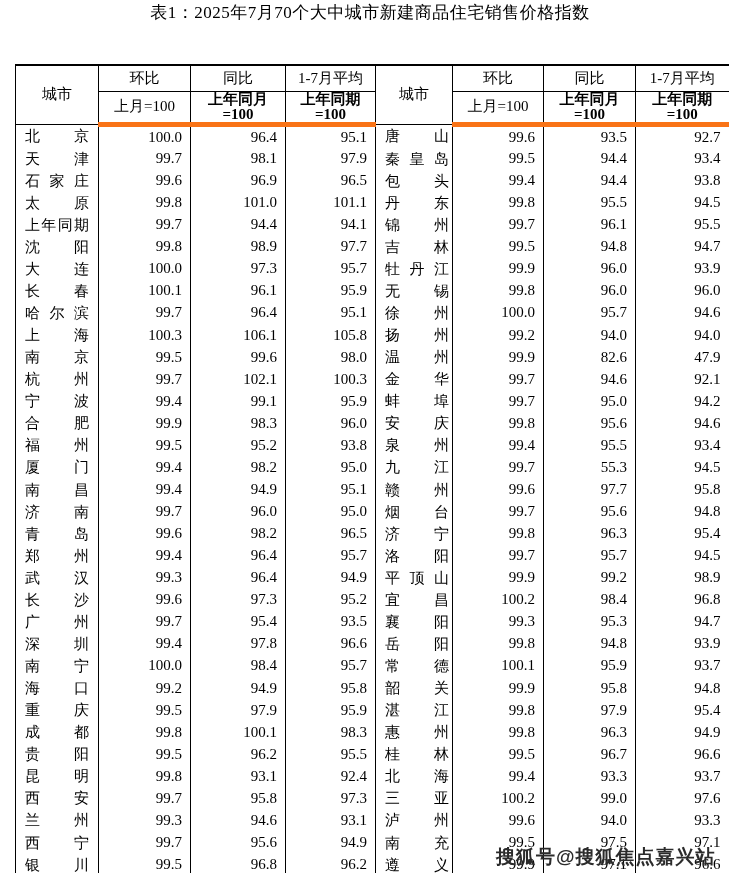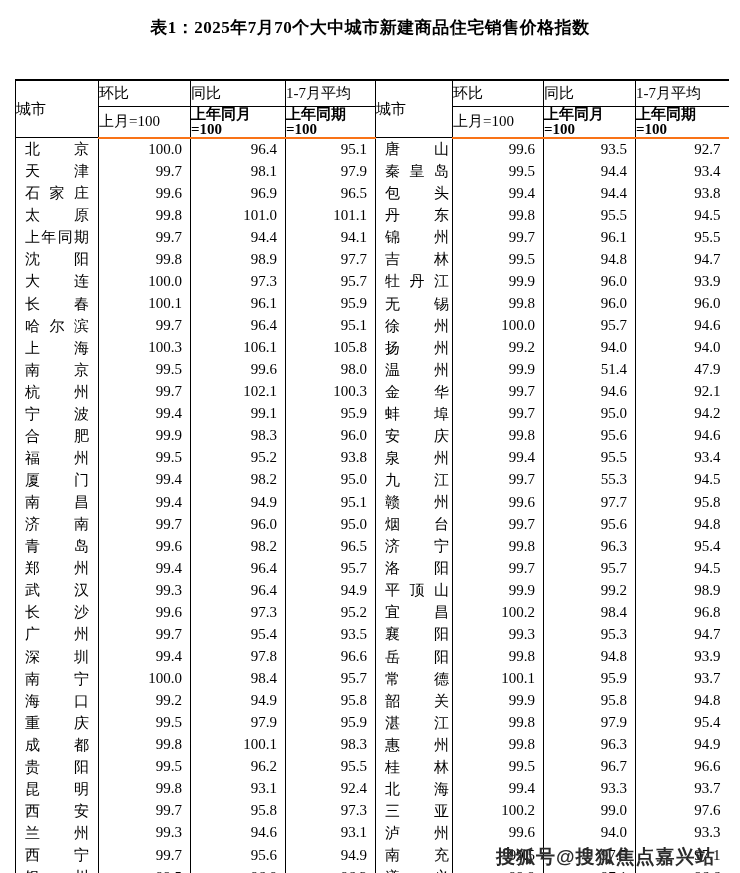--- a/index.html
+++ b/index.html
@@ -5,48 +5,48 @@
   * { margin: 0; padding: 0; box-sizing: border-box; }
   html, body { width: 740px; background: #ffffff; }
   body {
     position: relative;
     height: 873px;
     overflow: hidden;
     font-family: "Liberation Serif", "DejaVu Serif", serif;
     color: #000;
   }
   .doc-title {
-    margin-top: 16px;
+    margin-top: 1px;
     text-align: center;
     font-size: 17px;
-    font-weight: bold;
+    font-weight: normal;
     letter-spacing: 0.5px;
   }
   table.price-table {
     margin: 40px 0 0 15px;
     width: 713px;
     border-collapse: collapse;
     table-layout: fixed;
     border-top: 2px solid #000;
     border-bottom: 2px solid #000;
     border-left: 1px solid #000;
   }
   th, td {
     border-right: 1px solid #000;
     font-weight: normal;
     font-size: 15px;
     overflow: hidden;
     white-space: nowrap;
   }
   th.last, td.last { border-right: none; }
-  thead th { text-align: left; vertical-align: middle; }
+  thead th { text-align: center; vertical-align: middle; }
   thead tr.top-row th { height: 26px; }
   thead tr.top-row th.top-h { border-bottom: 1px solid #000; }
   thead tr.sub-row th { height: 31px; line-height: 15px; }
-  thead th { border-bottom: 2px solid #f97316; }
+  thead th { border-bottom: 5px solid #f97316; }
   thead th.city-h { border-bottom: 1px solid #000; }
   thead tr.sub-row th span { display: block; font-weight: bold; }
   tbody td { height: 21px; line-height: 21px; }
   td.city { text-align: left; }
   .city-name {
     display: inline-block;
     width: 64px;
     margin-left: 9px;
     text-align: justify;
     text-align-last: justify;
@@ -221,21 +221,21 @@
         <td class="num">94.0</td>
         <td class="num last">94.0</td>
       </tr>
       <tr>
         <td class="city"><span class="city-name">南京</span></td>
         <td class="num">99.5</td>
         <td class="num">99.6</td>
         <td class="num">98.0</td>
         <td class="city"><span class="city-name">温州</span></td>
         <td class="num">99.9</td>
-        <td class="num">51.4</td>
+        <td class="num">82.6</td>
         <td class="num last">47.9</td>
       </tr>
       <tr>
         <td class="city"><span class="city-name">杭州</span></td>
         <td class="num">99.7</td>
         <td class="num">102.1</td>
         <td class="num">100.3</td>
         <td class="city"><span class="city-name">金华</span></td>
         <td class="num">99.7</td>
         <td class="num">94.6</td>

